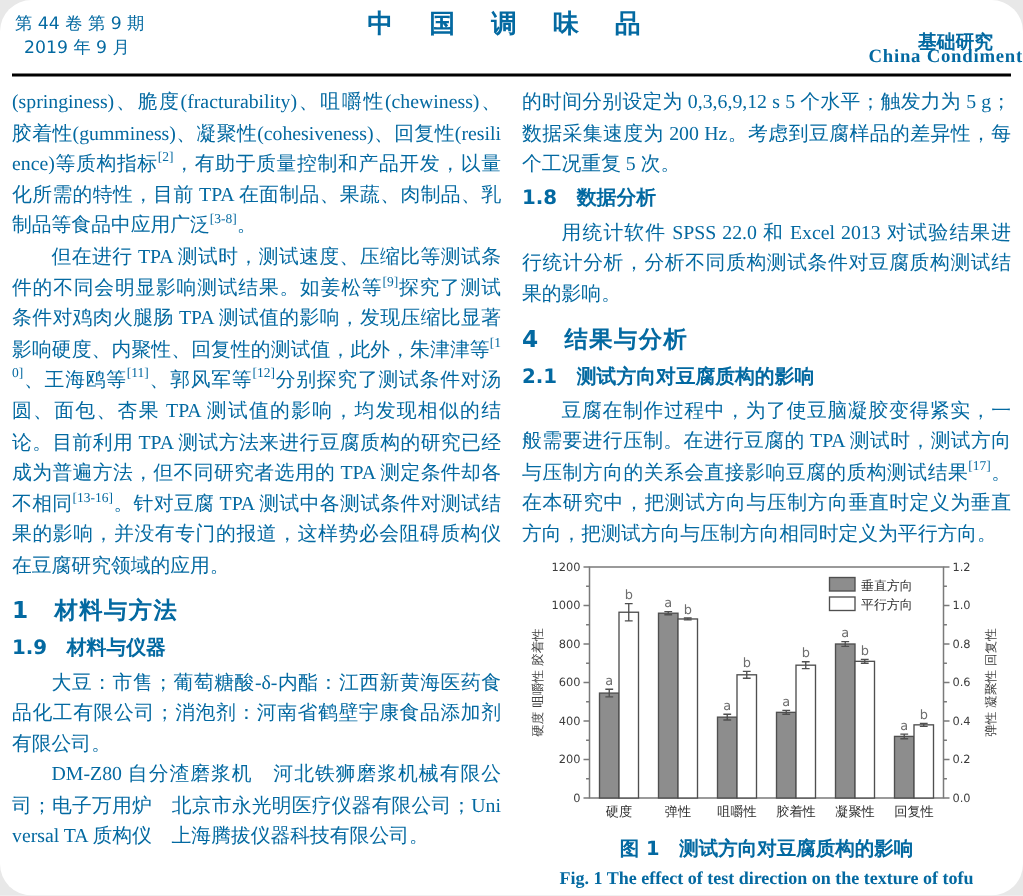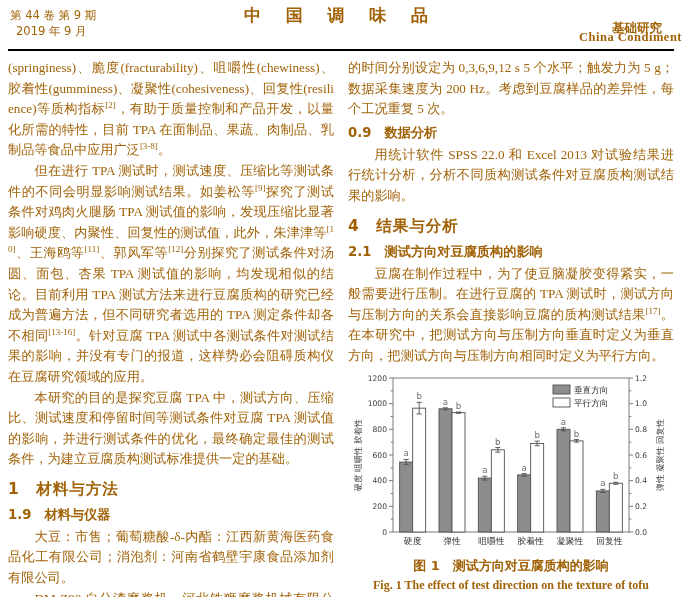--- a/index.html
+++ b/index.html
@@ -1,34 +1,35 @@
 <!DOCTYPE html>
 <html><head>
 <meta charset="utf-8">
 <style>
   html,body{margin:0;padding:0;background:#e8e8e8;}
   #page{
     position:relative;width:682px;height:597px;background:#ffffff;
-    overflow:hidden;color:#a16207;
+    overflow:hidden;color:#0369a1;
     font-family:"Liberation Serif","DejaVu Serif",serif;
     margin:0 auto;
+    border-radius:21px;
   }
   
   #masthead{position:relative;height:48px;}
   .issue-info{
     position:absolute;left:10px;top:7px;font-size:11.5px;line-height:16px;
     font-family:"DejaVu Sans","Liberation Sans",sans-serif;
   }
   .issue-info .l2{padding-left:6px;}
   .journal-title{
     position:absolute;left:0;right:0;top:4px;text-align:center;
   }
   .journal-title .cn{
     font-size:17px;letter-spacing:10px;font-weight:bold;
-    font-family:Liberation Sans, sans-serif;
+    font-family:Liberation Serif, serif;
     text-align:center;
   }
   .journal-title .en{
     font-size:12.5px;font-weight:bold;margin-top:3px;letter-spacing:.5px;text-align:right;
   }
   .section-tag{
     position:absolute;right:20px;top:20px;font-size:12.5px;font-weight:bold;
     font-family:"DejaVu Sans","Liberation Sans",sans-serif;
   }
   #head-rule{position:absolute;left:8px;right:8px;top:49px;height:2px;background:#000;}
@@ -82,30 +83,29 @@
       <div class="en">China Condiment</div>
     </div>
     <div class="section-tag">基础研究</div>
   </div>
   <div id="head-rule"></div>
 
   <div id="body">
     <div class="col" id="col-left">
         <p class="cont">(springiness)、脆度(fracturability)、咀嚼性(chewiness)、胶着性(gumminess)、凝聚性(cohesiveness)、回复性(resilience)等质构指标<sup>[2]</sup>，有助于质量控制和产品开发，以量化所需的特性，目前 TPA 在面制品、果蔬、肉制品、乳制品等食品中应用广泛<sup>[3-8]</sup>。</p>
         <p>但在进行 TPA 测试时，测试速度、压缩比等测试条件的不同会明显影响测试结果。如姜松等<sup>[9]</sup>探究了测试条件对鸡肉火腿肠 TPA 测试值的影响，发现压缩比显著影响硬度、内聚性、回复性的测试值，此外，朱津津等<sup>[10]</sup>、王海鸥等<sup>[11]</sup>、郭风军等<sup>[12]</sup>分别探究了测试条件对汤圆、面包、杏果 TPA 测试值的影响，均发现相似的结论。目前利用 TPA 测试方法来进行豆腐质构的研究已经成为普遍方法，但不同研究者选用的 TPA 测定条件却各不相同<sup>[13-16]</sup>。针对豆腐 TPA 测试中各测试条件对测试结果的影响，并没有专门的报道，这样势必会阻碍质构仪在豆腐研究领域的应用。</p>
-        <p>本研究的目的是探究豆腐 TPA 中，测试方向、压缩比、测试速度和停留时间等测试条件对豆腐 TPA 测试值的影响，并进行测试条件的优化，最终确定最佳的测试条件，为建立豆腐质构测试标准提供一定的基础。</p>
         <div class="h1">1　材料与方法</div>
         <div class="h2">1.9　材料与仪器</div>
         <p>大豆：市售；葡萄糖酸-δ-内酯：江西新黄海医药食品化工有限公司；消泡剂：河南省鹤壁宇康食品添加剂有限公司。</p>
         <p>DM-Z80 自分渣磨浆机　河北铁狮磨浆机械有限公司；电子万用炉　北京市永光明医疗仪器有限公司；Universal TA 质构仪　上海腾拔仪器科技有限公司。</p>
       </div>
     <div class="col" id="col-right">
       <div id="right-text">
           <p class="cont">的时间分别设定为 0,3,6,9,12 s 5 个水平；触发力为 5 g；数据采集速度为 200 Hz。考虑到豆腐样品的差异性，每个工况重复 5 次。</p>
-          <div class="h2">0.9　数据分析</div>
+          <div class="h2">1.8　数据分析</div>
           <p>用统计软件 SPSS 22.0 和 Excel 2013 对试验结果进行统计分析，分析不同质构测试条件对豆腐质构测试结果的影响。</p>
           <div class="h1">4　结果与分析</div>
           <div class="h2">2.1　测试方向对豆腐质构的影响</div>
           <p>豆腐在制作过程中，为了使豆脑凝胶变得紧实，一般需要进行压制。在进行豆腐的 TPA 测试时，测试方向与压制方向的关系会直接影响豆腐的质构测试结果<sup>[17]</sup>。在本研究中，把测试方向与压制方向垂直时定义为垂直方向，把测试方向与压制方向相同时定义为平行方向。</p>
         </div>
       <div id="figure-block">
         <svg id="chart" width="322" height="184" viewBox="0 0 322 184">
             <rect x="43" y="7" width="236" height="154" fill="none" stroke="#7a7a7a" stroke-width="1"></rect>
             <line x1="43" x2="39" y1="161" y2="161" stroke="#7a7a7a" stroke-width="1"></line>
             <line x1="279" x2="283" y1="161" y2="161" stroke="#7a7a7a" stroke-width="1"></line>

